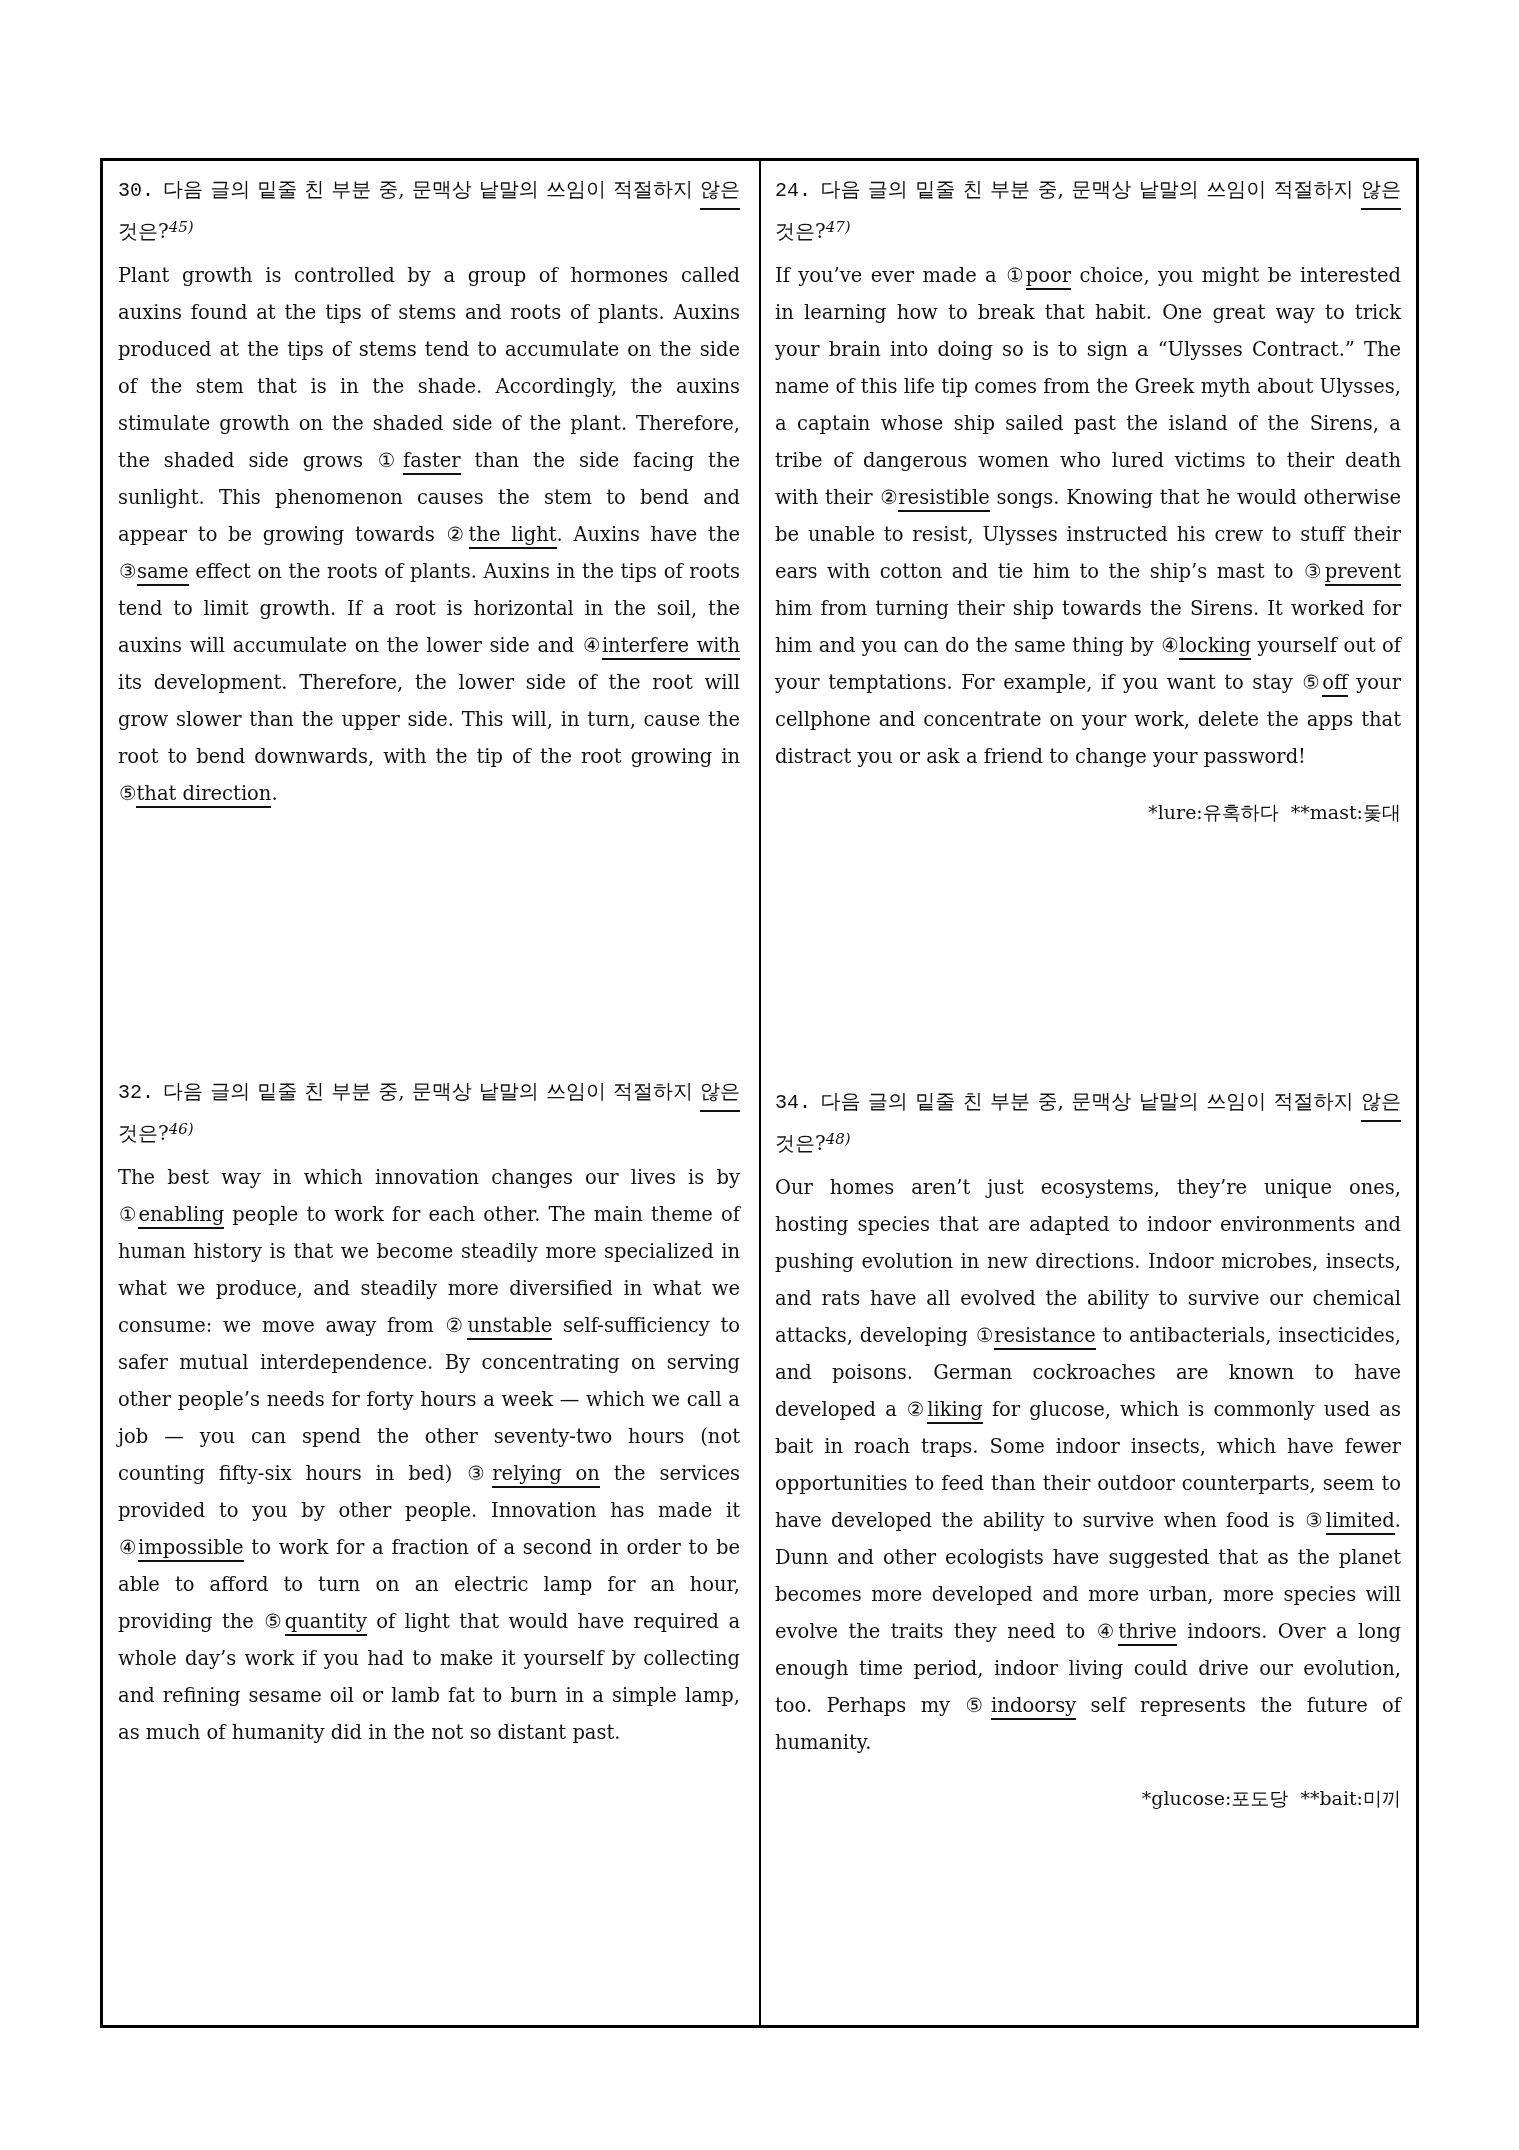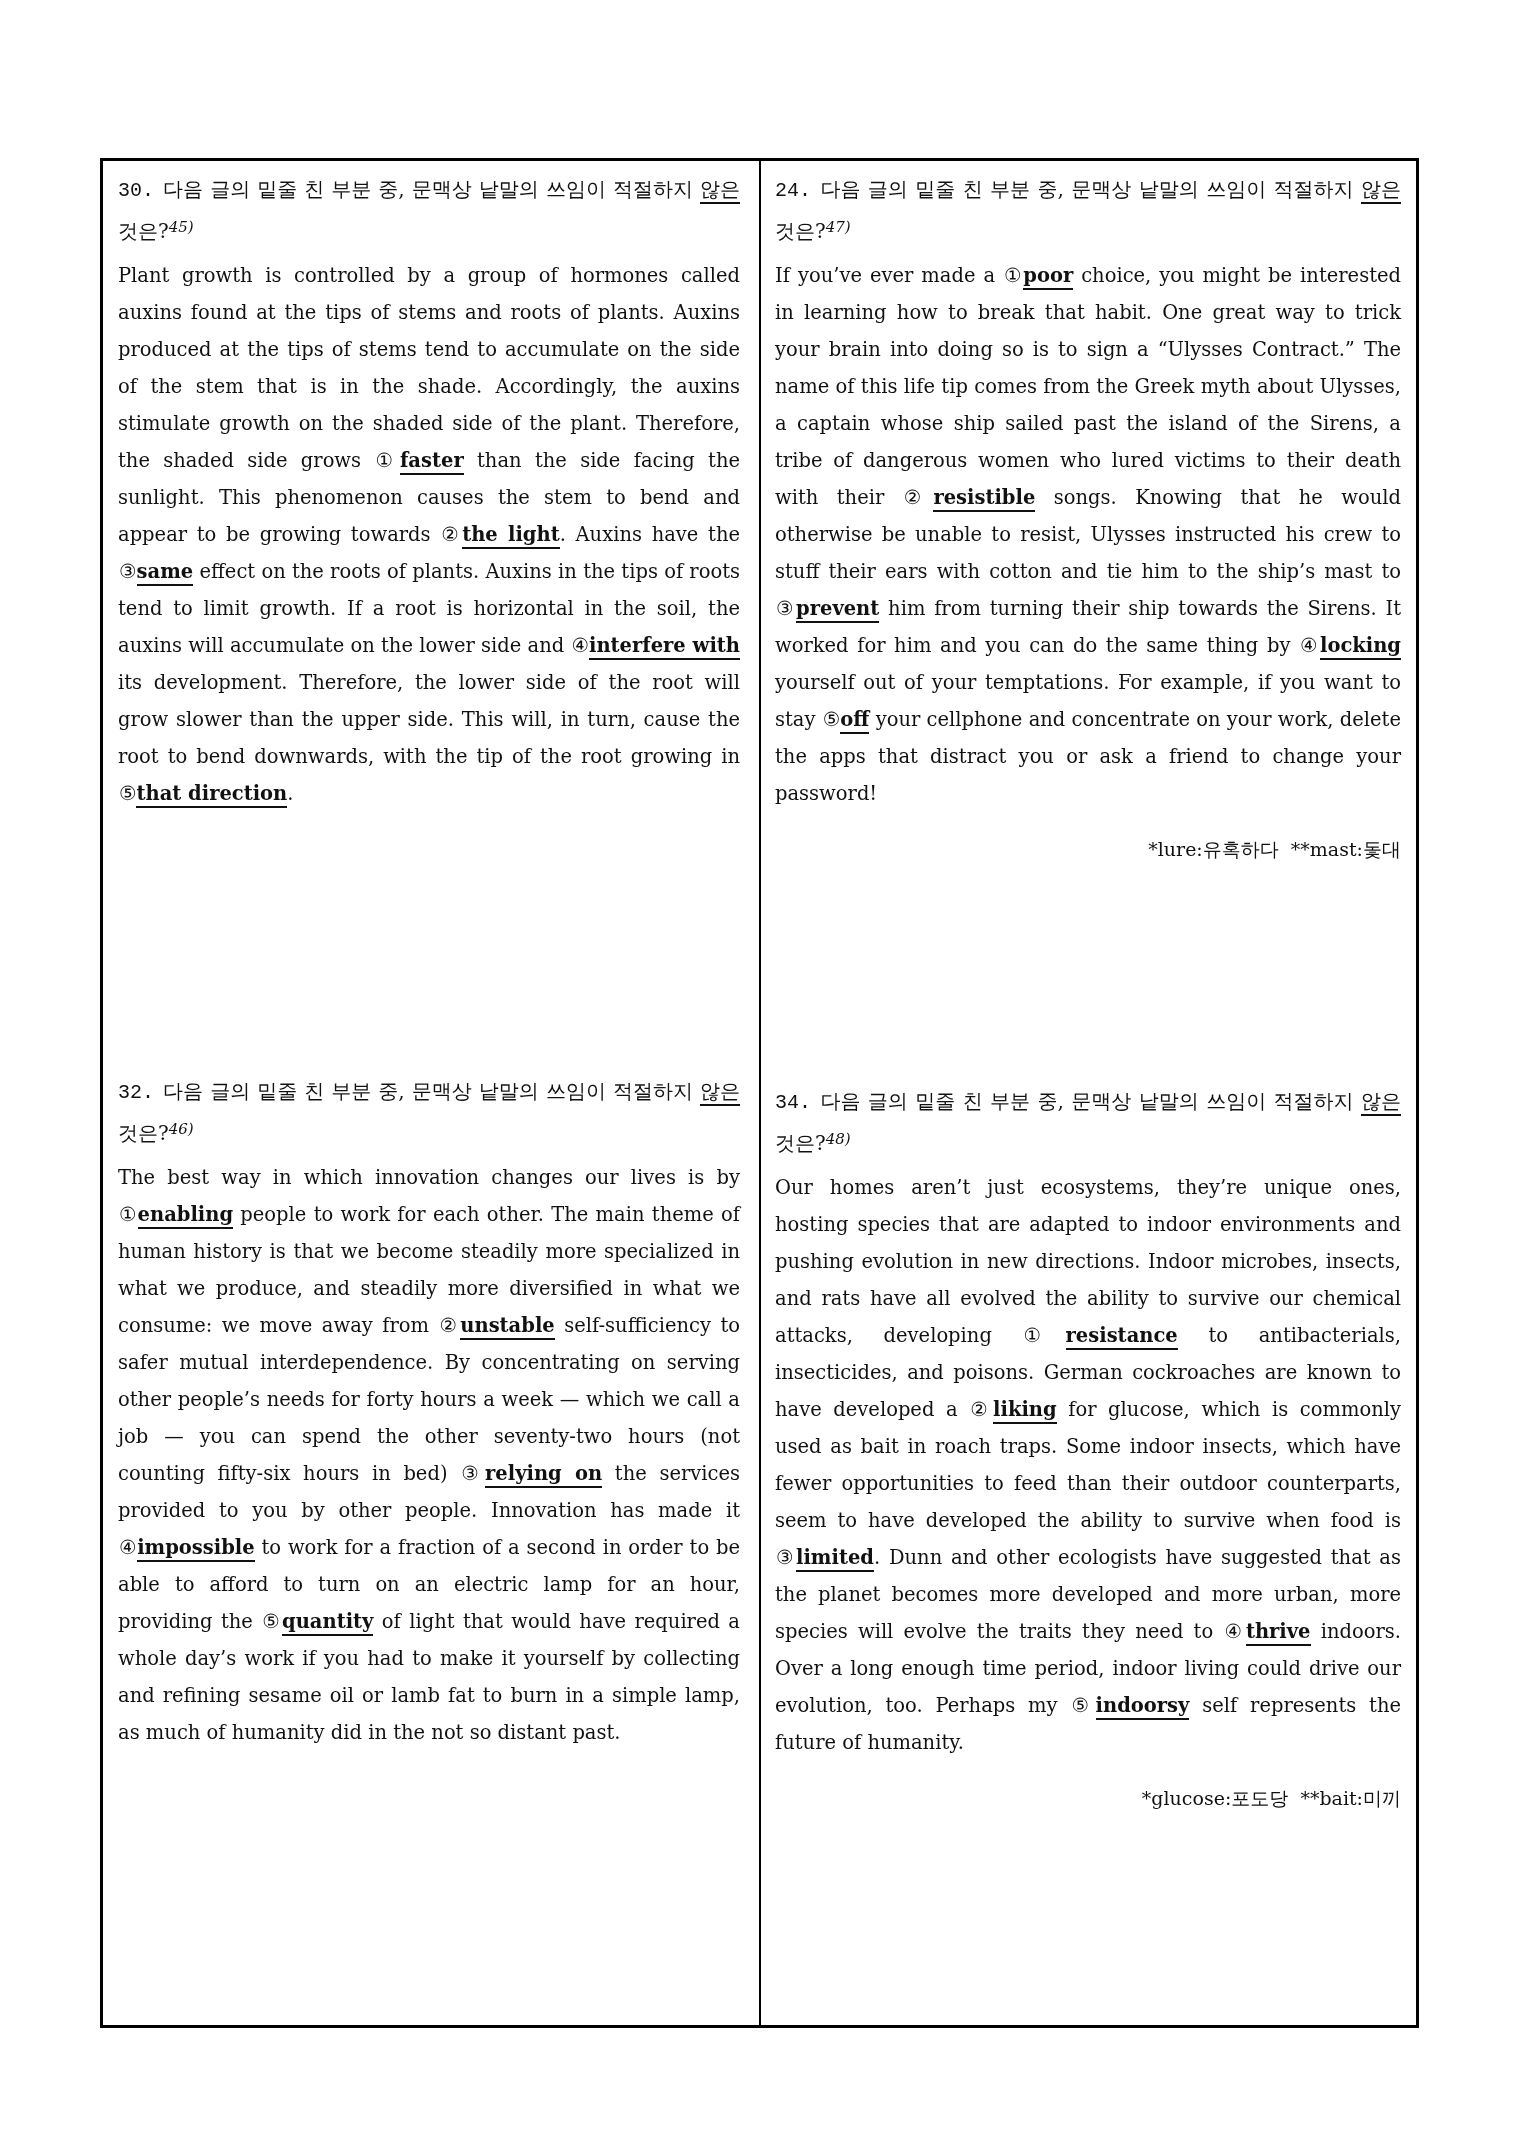--- a/index.html
+++ b/index.html
@@ -45,35 +45,35 @@
   .q34 { left: 672px; top: 922px; width: 626px; }
 
   .q-header {
     font-size: 20px;
     line-height: 37px;
     text-align: justify;
   }
   .q-num { padding-right: 2px; font-family: Liberation Mono, monospace; }
   .hdr-u {
     border-bottom: 2.5px solid #111111;
-    padding-bottom: 1px;
+    padding-bottom: 7px;
   }
   .ref {
     font-size: 15px;
     vertical-align: 6px;
     font-style: italic;
   }
   .q-body {
     margin-top: 7px;
   }
   .marker {
     padding-left: 1px;
   }
   .uword {
-    font-weight: bold;
+    font-weight: normal;
     border-bottom: 2.5px solid #111111;
     padding-bottom: 1px;
   }
   .q-footnote {
     margin-top: 20px;
     text-align: right;
     font-size: 19px;
     line-height: 34px;
   }
 </style>

